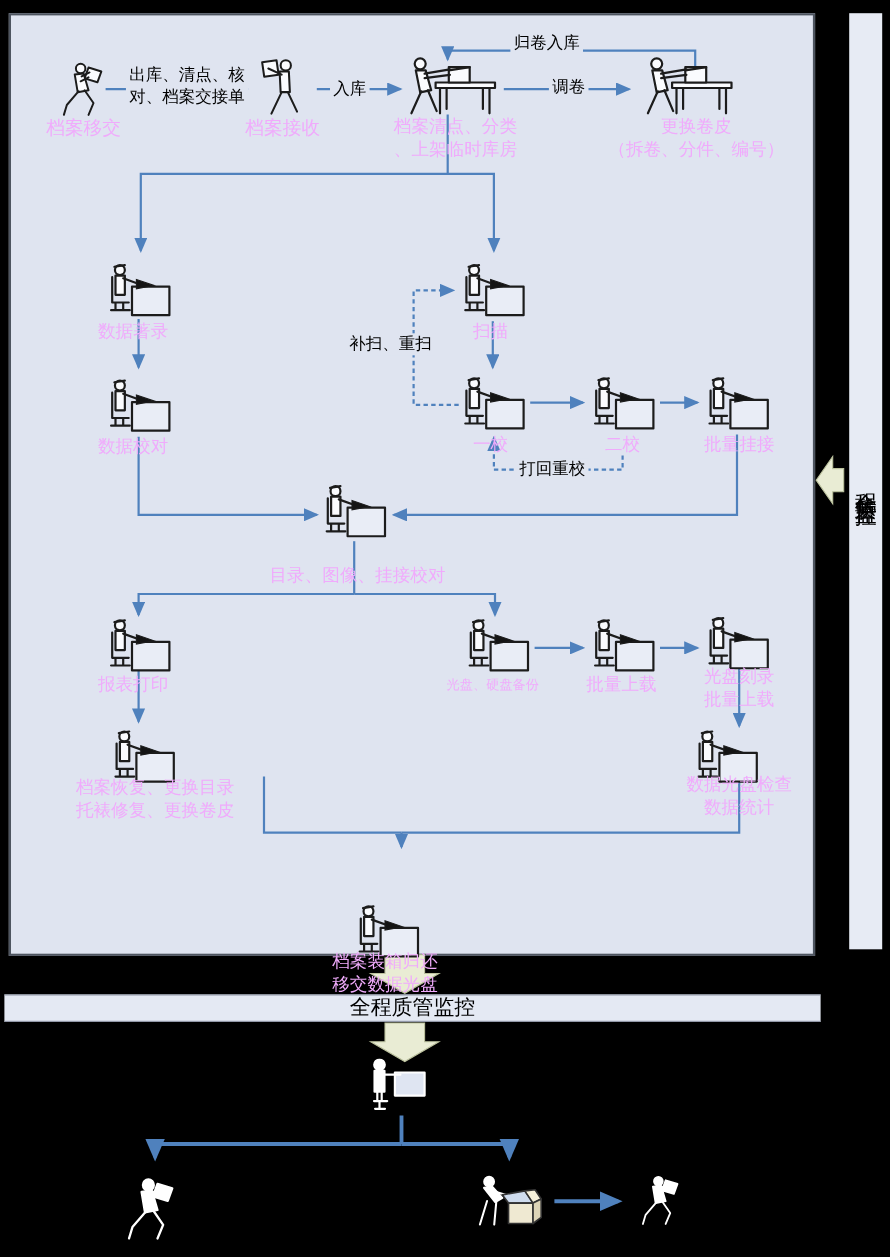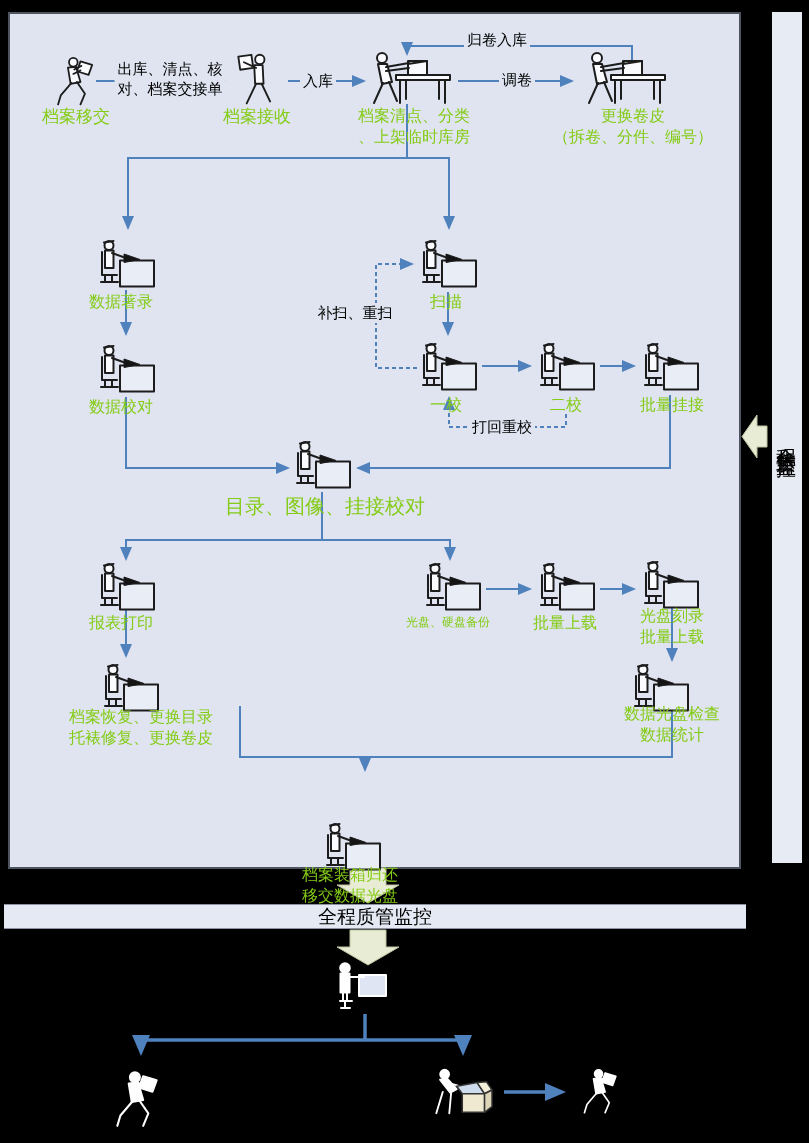--- a/index.html
+++ b/index.html
@@ -13,21 +13,21 @@
   #bottom-bar{position:absolute;left:4px;top:904px;width:742px;height:25px;background:#e4e9f3;
               border-top:1px solid #8d93a3;border-bottom:1px solid #8d93a3;box-sizing:border-box;
               z-index:1;display:flex;align-items:center;justify-content:center;}
   #bottom-bar .hlabel{font-size:19px;color:#000;line-height:1;}
   #connectors{position:absolute;left:0;top:0;width:809px;height:1143px;z-index:2;}
   .flow-node{position:absolute;z-index:3;}
   .node-icon{display:block;width:100%;height:100%;color:#1c1c1c;
              --fill:#fafbfe;--desk:#e9edf6;--dark:#141414;}
   .flow-node.white .node-icon{color:#fff;--fill:#fff;--desk:#dfe5f2;--dark:#fff;}
   .node-label{position:absolute;white-space:pre-line;text-align:center;line-height:21px;
-              width:max-content;color:#84cc16;}
+              width:max-content;color:#f0abfc;}
   .edge-label{position:absolute;z-index:4;background:#dfe4f0;white-space:pre-line;
               text-align:center;line-height:20px;padding:0 3px;transform:translateX(-50%);
               color:#000;width:max-content;}
 </style>
 </head>
 <body>
 
 <div id="stage">
 
   <div id="main-panel"></div>
@@ -219,21 +219,21 @@
       <div class="flow-node" style="left: 638px; top: 341px; width: 64px; height: 52px;">
         <svg class="node-icon">
           <use href="#sym-desk" xlink:href="#sym-desk"></use>
         </svg>
         <div class="node-label" style="left: 34px; top: 53px; transform: translateX(-50%); font-size: 16px;">批量挂接</div>
       </div>
       <div class="flow-node" style="left: 290px; top: 439px; width: 64px; height: 52px;">
         <svg class="node-icon">
           <use href="#sym-desk" xlink:href="#sym-desk"></use>
         </svg>
-        <div class="node-label" style="left: 35px; top: 57px; transform: translateX(-50%); font-size: 20px;">目录、图像、挂接校对</div>
+        <div class="node-label" style="left: 35px; top: 74px; transform: translateX(-50%); font-size: 16px;">目录、图像、挂接校对</div>
       </div>
       <div class="flow-node" style="left: 94px; top: 561px; width: 64px; height: 52px;">
         <svg class="node-icon">
           <use href="#sym-desk" xlink:href="#sym-desk"></use>
         </svg>
         <div class="node-label" style="left: 27px; top: 51px; transform: translateX(-50%); font-size: 16px;">报表打印</div>
       </div>
       <div class="flow-node" style="left: 420px; top: 561px; width: 64px; height: 52px;">
         <svg class="node-icon">
           <use href="#sym-desk" xlink:href="#sym-desk"></use>

